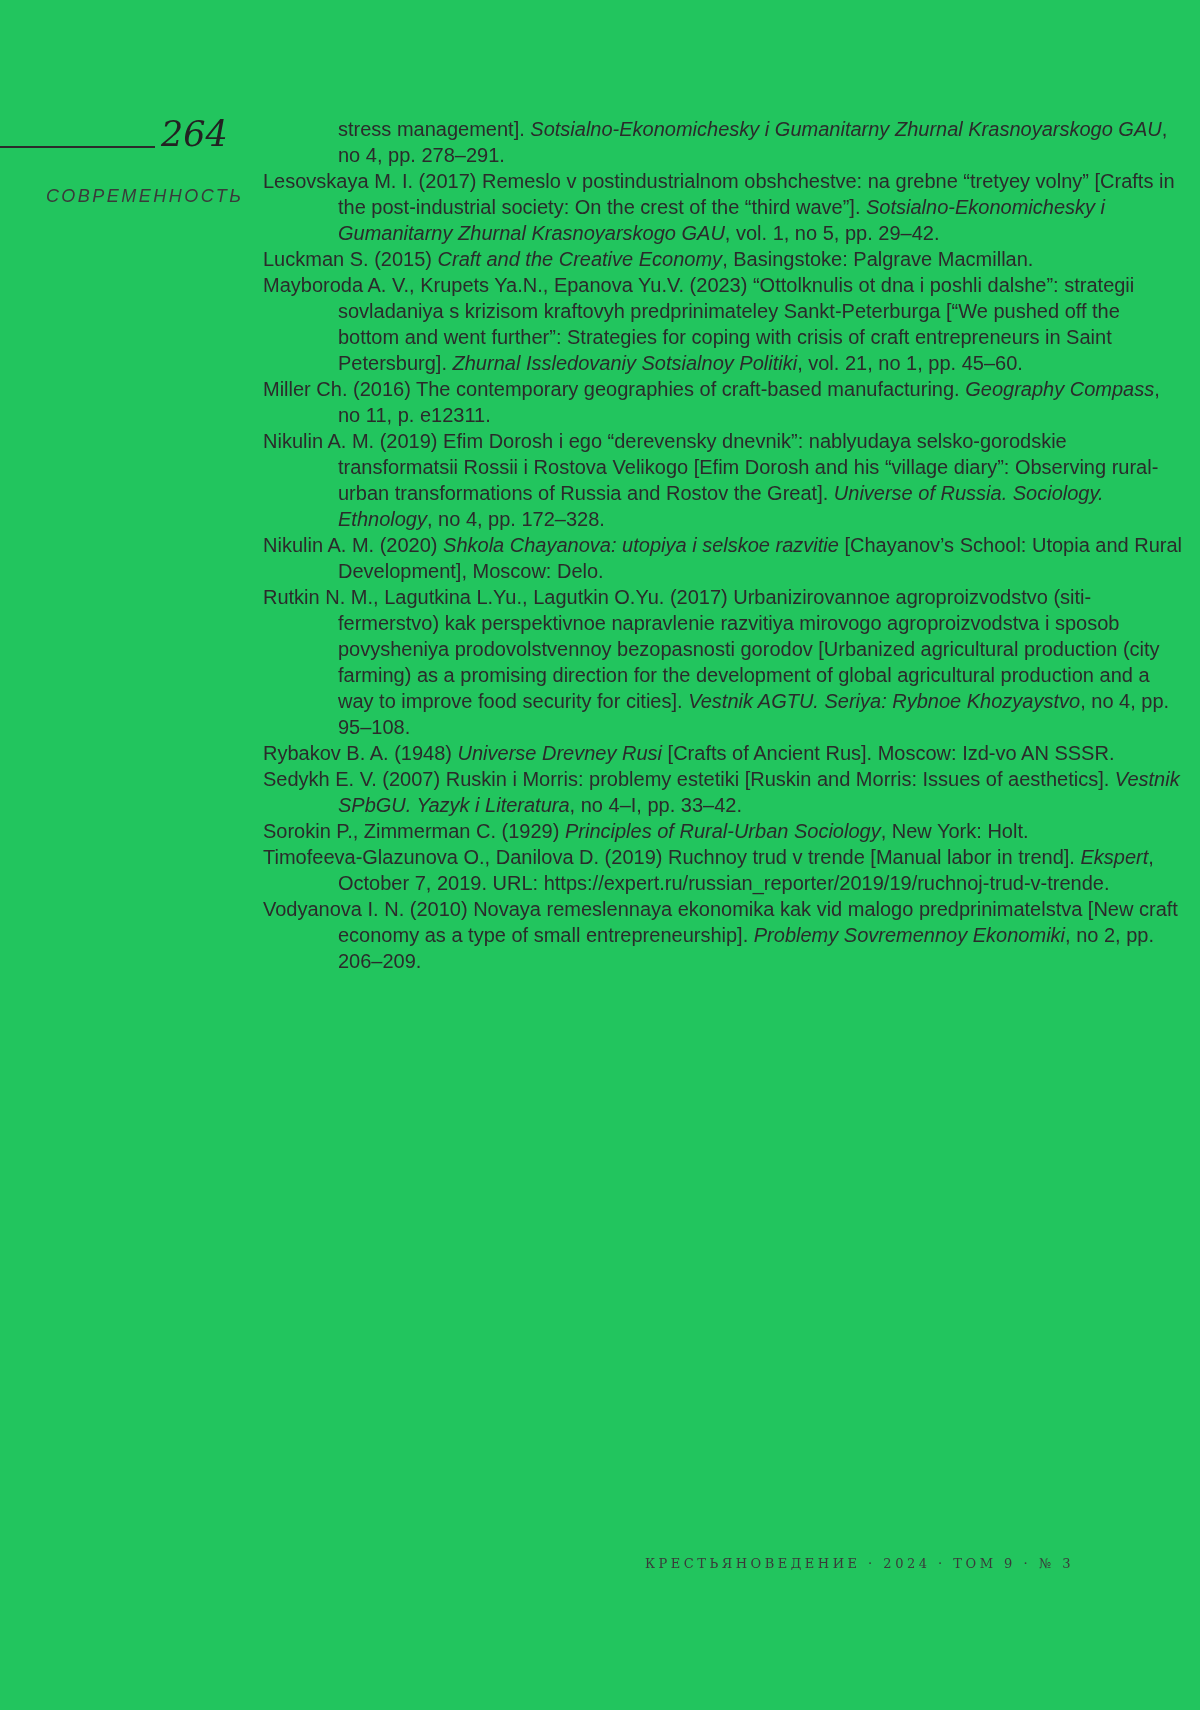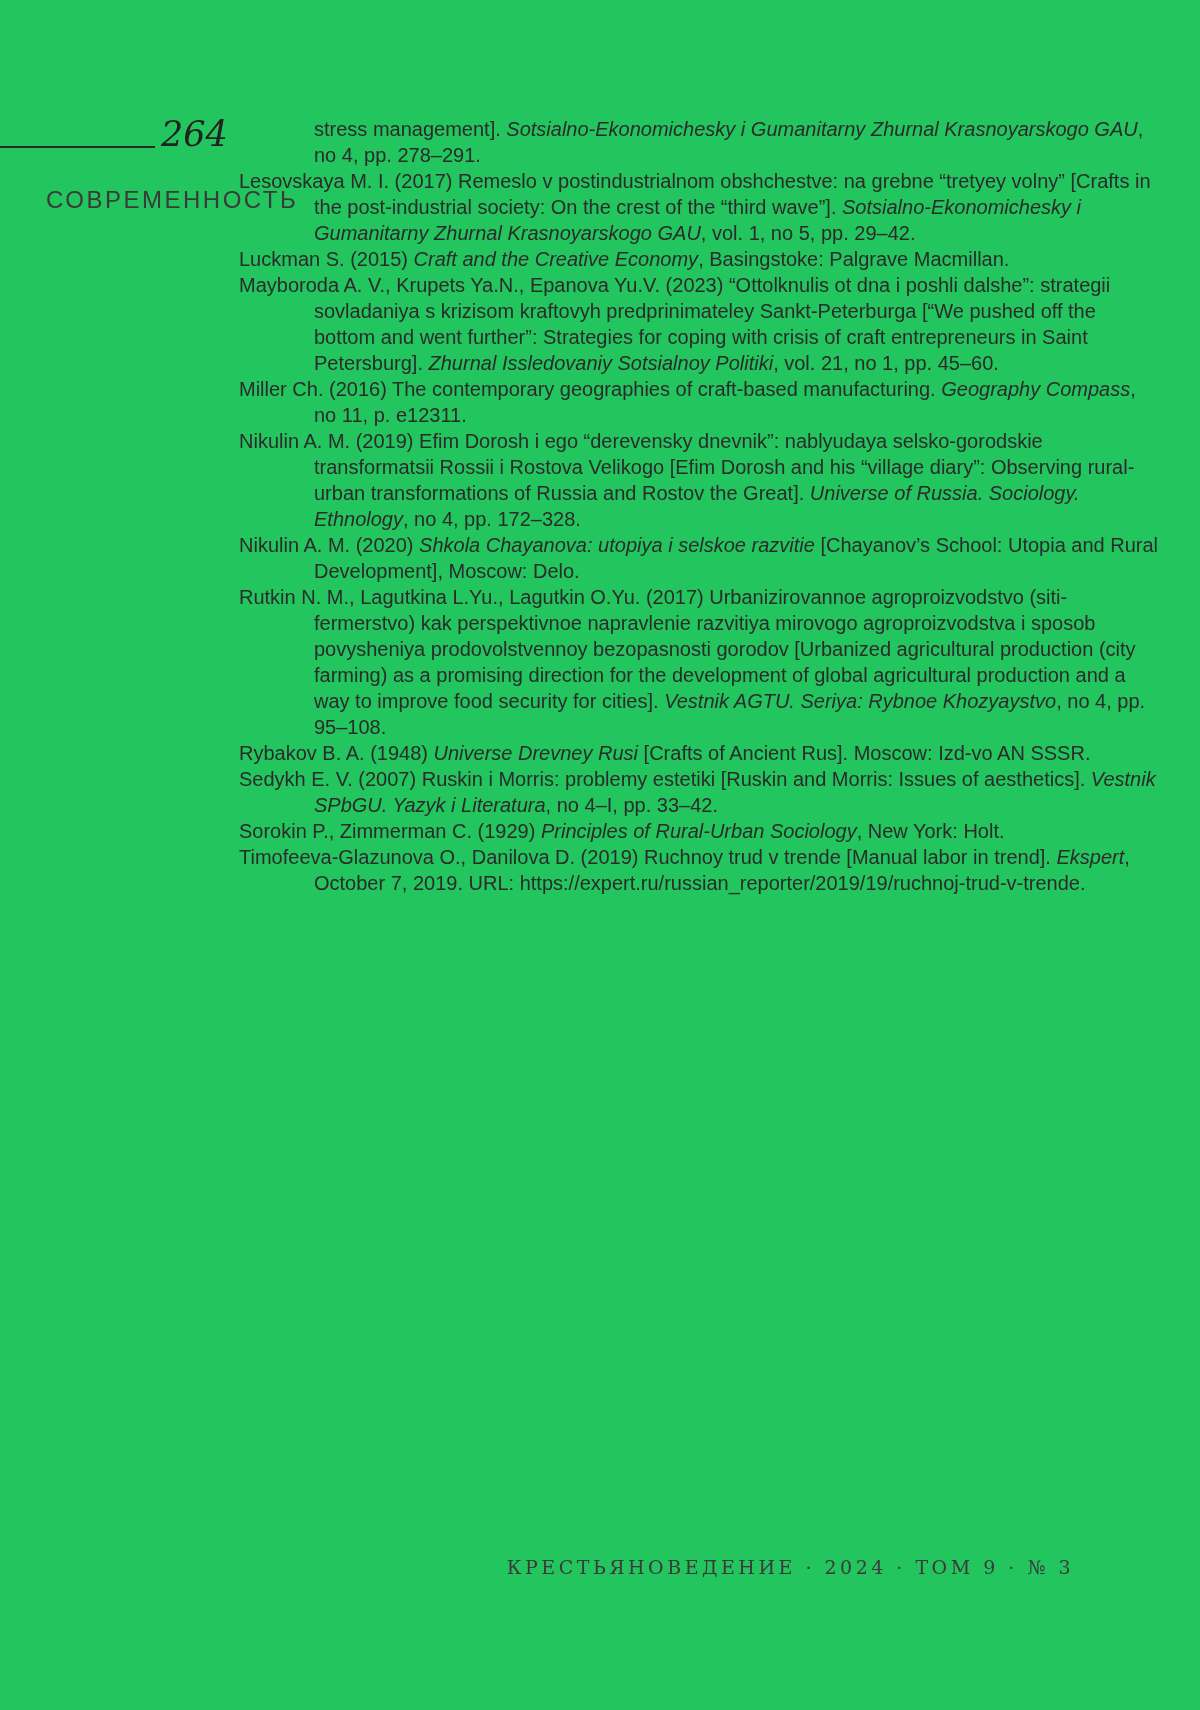--- a/index.html
+++ b/index.html
@@ -28,46 +28,47 @@
     font-family: "DejaVu Serif", serif;
     font-style: italic;
     font-size: 35px;
     line-height: 40px;
     color: #222222;
   }
   .section-label {
     position: absolute;
     left: 46px;
     top: 186px;
-    font-size: 24px;
+    font-size: 18px;
     letter-spacing: 2.5px;
     color: #3a3a3a;
+    font-style: italic;
   }
   .references {
     position: absolute;
-    left: 239px;
+    left: 263px;
     top: 116px;
     width: 922px;
     font-size: 20px;
     line-height: 26px;
     color: #2b2b2b;
   }
   .ref {
     margin: 0;
     padding-left: 75px;
     text-indent: -75px;
   }
   .ref.continuation { text-indent: 0; }
   .it { font-style: italic; }
   .journal-footer {
     position: absolute;
     top: 1556px;
     right: 170px;
     font-family: "DejaVu Serif", serif;
-    font-size: 19px;
+    font-size: 13px;
     letter-spacing: 3.5px;
     white-space: nowrap;
     color: #3a3a3a;
   }
 </style>
 </head>
 <body>
 
 <div class="page">
   <div class="header-rule"></div>
@@ -80,16 +81,17 @@
       <p class="ref"><span>Luckman S. (2015) </span><span class="it">Craft and the Creative Economy</span><span>, Basingstoke: Palgrave Macmillan.</span></p>
       <p class="ref"><span>Mayboroda A. V., Krupets Ya.N., Epanova Yu.V. (2023) “Ottolknulis ot dna i poshli dalshe”: strategii sovladaniya s krizisom kraftovyh predprinimateley Sankt-Peterburga [“We pushed off the bottom and went further”: Strategies for coping with crisis of craft entrepreneurs in Saint Petersburg]. </span><span class="it">Zhurnal Issledovaniy Sotsialnoy Politiki</span><span>, vol. 21, no 1, pp. 45–60.</span></p>
       <p class="ref"><span>Miller Ch. (2016) The contemporary geographies of craft-based manufacturing. </span><span class="it">Geography Compass</span><span>, no 11, p. e12311.</span></p>
       <p class="ref"><span>Nikulin A. M. (2019) Efim Dorosh i ego “derevensky dnevnik”: nablyudaya selsko-gorodskie transformatsii Rossii i Rostova Velikogo [Efim Dorosh and his “village diary”: Observing rural-urban transformations of Russia and Rostov the Great]. </span><span class="it">Universe of Russia. Sociology. Ethnology</span><span>, no 4, pp. 172–328.</span></p>
       <p class="ref"><span>Nikulin A. M. (2020) </span><span class="it">Shkola Chayanova: utopiya i selskoe razvitie</span><span> [Chayanov’s School: Utopia and Rural Development], Moscow: Delo.</span></p>
       <p class="ref"><span>Rutkin N. M., Lagutkina L.Yu., Lagutkin O.Yu. (2017) Urbanizirovannoe agroproizvodstvo (siti-fermerstvo) kak perspektivnoe napravlenie razvitiya mirovogo agroproizvodstva i sposob povysheniya prodovolstvennoy bezopasnosti gorodov [Urbanized agricultural production (city farming) as a promising direction for the development of global agricultural production and a way to improve food security for cities]. </span><span class="it">Vestnik AGTU. Seriya: Rybnoe Khozyaystvo</span><span>, no 4, pp. 95–108.</span></p>
       <p class="ref"><span>Rybakov B. A. (1948) </span><span class="it">Universe Drevney Rusi</span><span> [Crafts of Ancient Rus]. Moscow: Izd-vo AN SSSR.</span></p>
       <p class="ref"><span>Sedykh E. V. (2007) Ruskin i Morris: problemy estetiki [Ruskin and Morris: Issues of aesthetics]. </span><span class="it">Vestnik SPbGU. Yazyk i Literatura</span><span>, no 4–I, pp. 33–42.</span></p>
       <p class="ref"><span>Sorokin P., Zimmerman C. (1929) </span><span class="it">Principles of Rural-Urban Sociology</span><span>, New York: Holt.</span></p>
       <p class="ref"><span>Timofeeva-Glazunova O., Danilova D. (2019) Ruchnoy trud v trende [Manual labor in trend]. </span><span class="it">Ekspert</span><span>, October 7, 2019. URL: https://expert.ru/russian_reporter/2019/19/ruchnoj-trud-v-trende.</span></p>
+      <p class="ref"><span>Vodyanova I. N. (2010) Novaya remeslennaya ekonomika kak vid malogo predprinimatelstva [New craft economy as a type of small entrepreneurship]. </span><span class="it">Problemy Sovremennoy Ekonomiki</span><span>, no 2, pp. 206–209.</span></p>
     </div>
 
   <div class="journal-footer">КРЕСТЬЯНОВЕДЕНИЕ · 2024 · ТОМ 9 · № 3</div>
 </div>
 
 </body></html>

